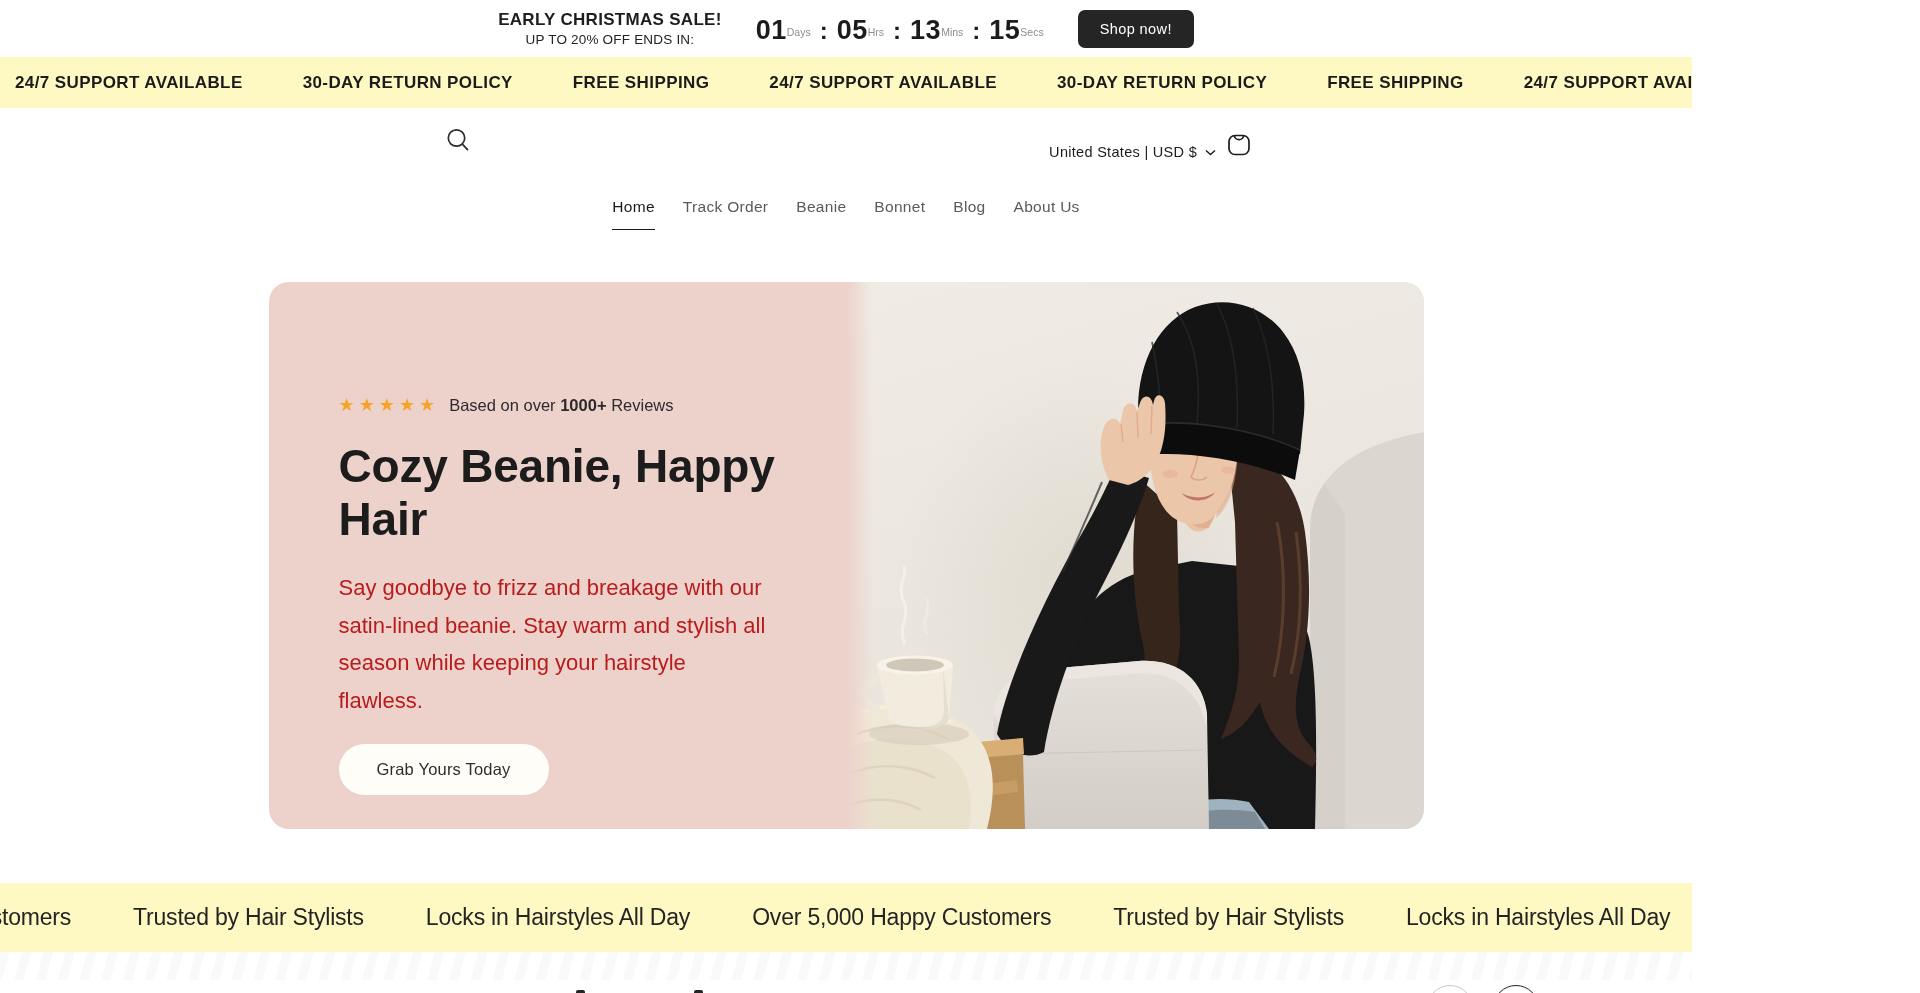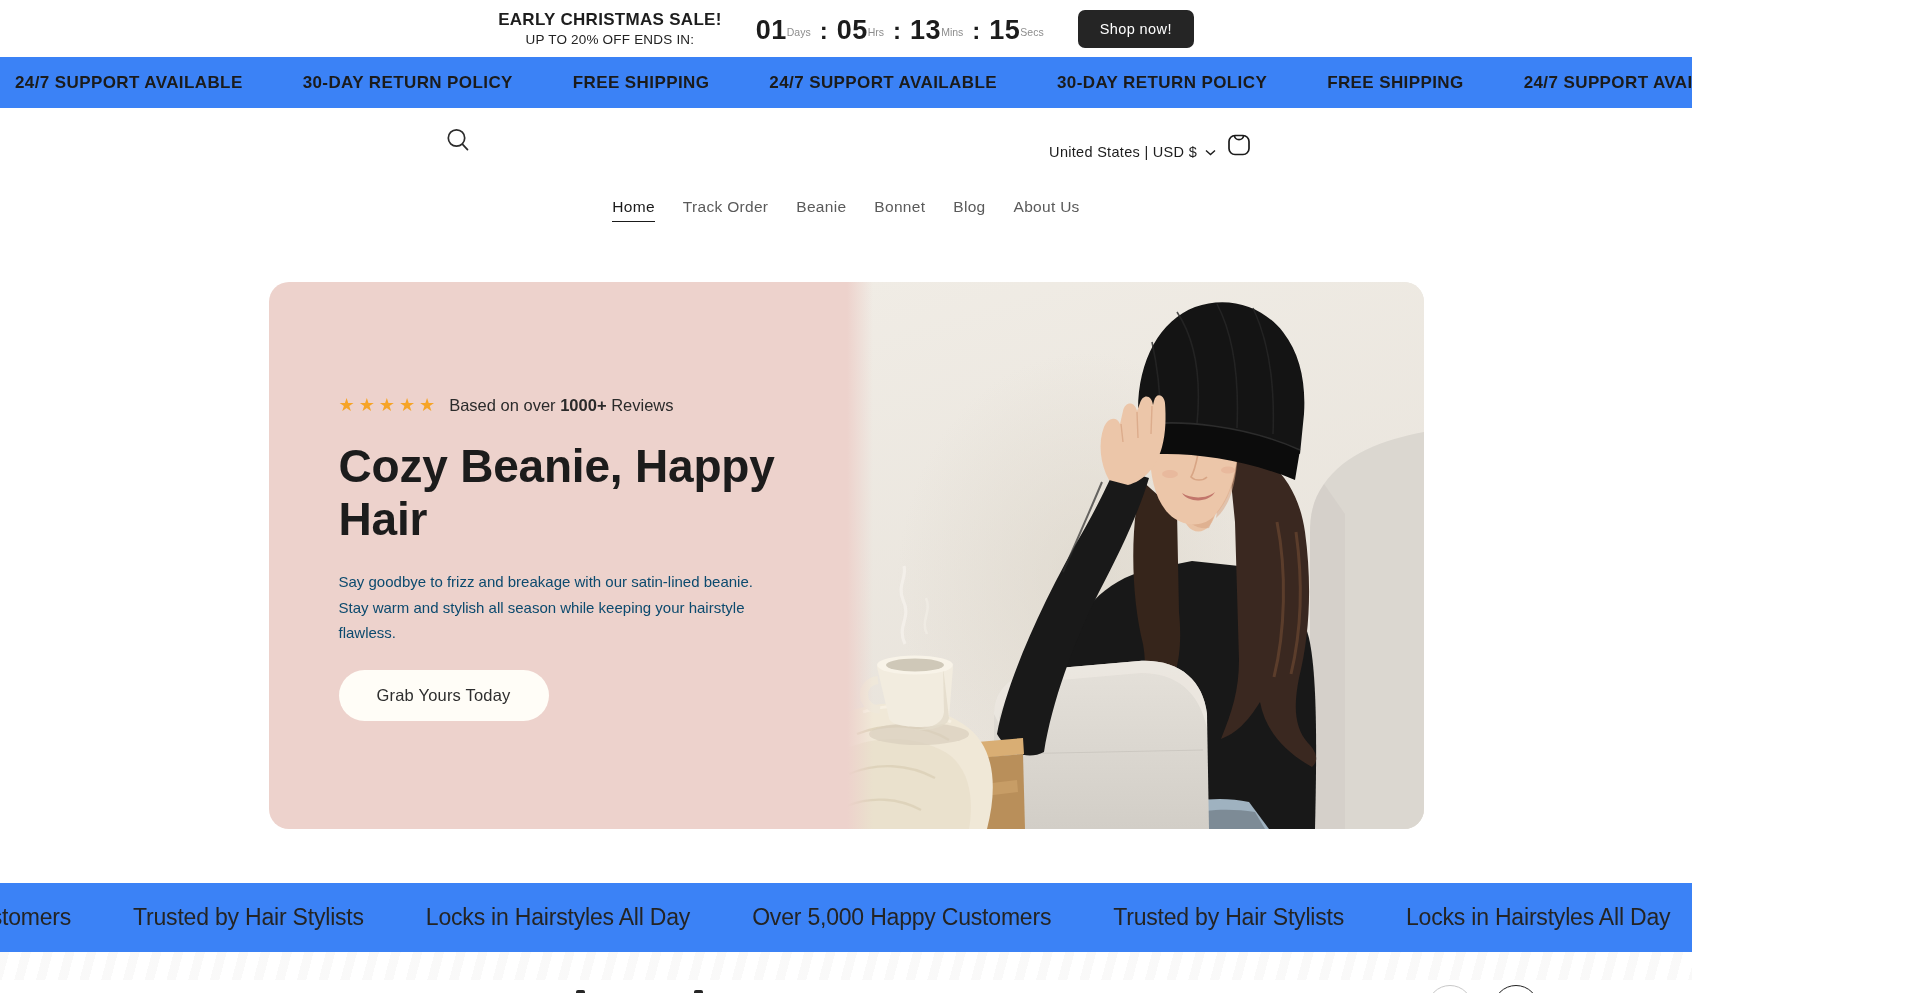--- a/index.html
+++ b/index.html
@@ -15,48 +15,48 @@
   .countdown { display:flex; align-items:flex-start; gap:9px; padding-top:3px; }
   .cd-unit { display:flex; flex-direction:row; align-items:center; min-width:34px; }
   .cd-num { font-size:27px; font-weight:800; color:#1c1c1c; line-height:1; letter-spacing:.5px; }
   .cd-lbl { font-size:10.5px; color:#8d8d8d; margin-top:3px; }
   .cd-colon { font-size:24px; font-weight:800; color:#1c1c1c; line-height:1; padding-top:2px; }
   .shop-btn { background:#252525; color:#fff; font-size:14.5px; letter-spacing:.4px;
               border:none; border-radius:7px; padding:11px 22px; cursor:pointer;
               font-family:inherit; }
 
   
-  .marquee { background:#3b82f6; overflow:hidden; white-space:nowrap; display:flex; align-items:center; }
+  .marquee { background:#fef9c3; overflow:hidden; white-space:nowrap; display:flex; align-items:center; }
   .marquee-top { height:51px; }
   .marquee-top .track { display:flex; gap:60px; padding-left:15px; }
   .marquee-top .m-item { font-size:17px; font-weight:700; color:#1b1b1b; letter-spacing:.4px; }
   .marquee-bottom { height:69px; margin-top:54px; }
   .marquee-bottom .track { display:flex; gap:62px; margin-left:-228px; }
   .marquee-bottom .m-item { font-size:23px; color:#242424; letter-spacing:-.2px; font-weight:500; }
 
   
   .header { position:relative; height:174px; background:#fff; }
   .search-btn { position:absolute; left:443px; top:18px; width:30px; height:30px; background:none; border:none; cursor:pointer; }
   .logo { position:absolute; left:50%; transform:translateX(-50%); top:2px; cursor:pointer; }
   .header-right { position:absolute; right:438px; top:22px; display:flex; align-items:flex-end; gap:8px; }
   .locale { display:flex; align-items:center; gap:8px; font-size:14.5px; color:#1c1c1c; letter-spacing:.3px; cursor:pointer; background:none; border:none; font-family:inherit; }
   .cart-btn { background:none; border:none; cursor:pointer; width:30px; height:30px; }
   .nav { position:absolute; top:90px; left:0; width:100%; display:flex; justify-content:center; gap:28px; }
-  .nav a { text-decoration:none; font-size:15.5px; color:#5a5a5a; letter-spacing:.3px; padding-bottom:5px; }
+  .nav a { text-decoration:none; font-size:15.5px; color:#5a5a5a; letter-spacing:.3px; padding-bottom:13px; }
   .nav a.active { color:#1a1a1a; border-bottom:1px solid #1a1a1a; }
 
   
   .hero { width:1155px; height:547px; margin:0 auto; border-radius:20px; overflow:hidden; display:flex; }
   .hero-left { width:578px; background:#edd2cc; padding:112px 30px 0 70px; }
   .rating { display:flex; align-items:center; }
   .stars { color:#f6a427; font-size:18px; letter-spacing:4px; margin-right:10px; }
   .rating-text { font-size:16.5px; color:#2b2b2b; }
   .rating-text b { font-weight:800; }
   .hero-title { margin-top:24px; font-size:46px; font-weight:600; color:#1c1c1c; line-height:1.16; max-width:458px; letter-spacing:-.2px; }
-  .hero-desc { margin-top:22px; font-size:15px; line-height:1.72; color:#0c4a6e; max-width:432px; }
+  .hero-desc { margin-top:22px; font-size:22px; line-height:1.72; color:#b91c1c; max-width:432px; }
   .hero-cta { margin-top:24px; background:#fffdf7; color:#2e2e2e; border:none; border-radius:28px;
               padding:16px 38px; font-size:16.5px; cursor:pointer; font-family:inherit; letter-spacing:.2px; }
   .hero-right { flex:1; position:relative; background:#ebe6df; }
   .hero-right svg { display:block; width:100%; height:100%; }
 
   
   .fold { position:relative; height:41px; background:#fff; }
   .fold-pattern { position:absolute; top:0; left:0; width:100%; height:28px;
                   background:repeating-linear-gradient(105deg, rgba(60,50,40,.05) 0 9px, rgba(0,0,0,0) 9px 21px);
                   opacity:.55; }

